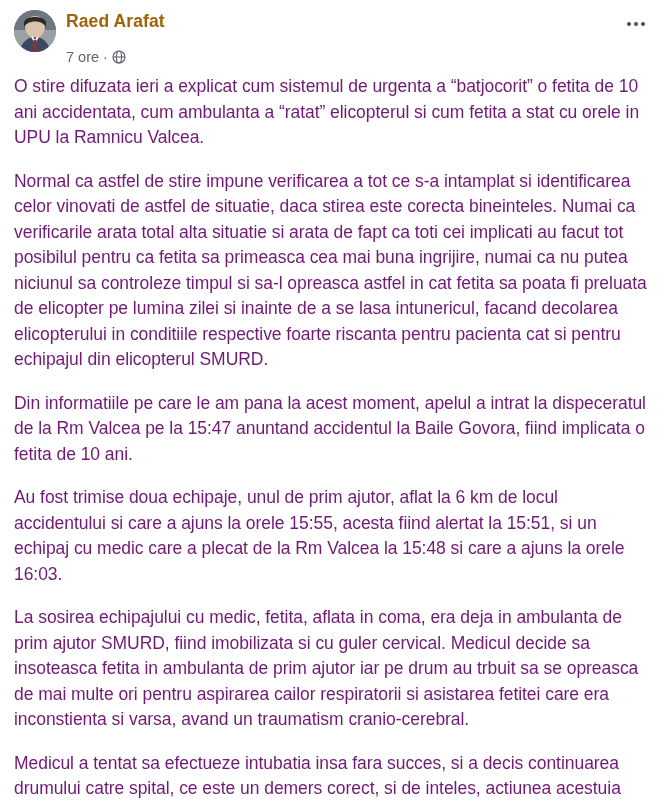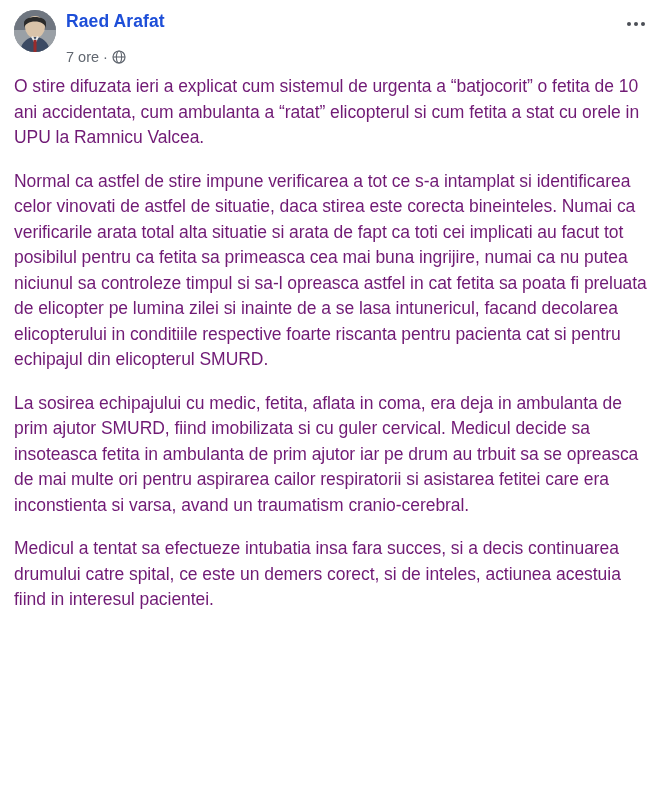--- a/index.html
+++ b/index.html
@@ -38,21 +38,21 @@
   .header-text {
     margin-left: 10px;
     display: flex;
     flex-direction: column;
     justify-content: center;
     padding-top: 1px;
   }
   .author-name {
     font-size: 17.5px;
     font-weight: bold;
-    color: #1d4ed8;
+    color: #a16207;
     line-height: 20px;
     letter-spacing: 0.1px;
   }
   .meta-row {
     display: flex;
     align-items: center;
     font-size: 14.5px;
     color: #616770;
     line-height: 18px;
     margin-top: 17px;
@@ -145,17 +145,19 @@
         <span></span>
           <span></span>
           <span></span>
       </div>
     </div>
   </div>
 
   <div class="post-body">
     <p>O stire difuzata ieri a explicat cum sistemul de urgenta a “batjocorit” o fetita de 10 ani accidentata, cum ambulanta a “ratat” elicopterul si cum fetita a stat cu orele in UPU la Ramnicu Valcea.</p>
     <p>Normal ca astfel de stire impune verificarea a tot ce s-a intamplat si identificarea celor vinovati de astfel de situatie, daca stirea este corecta bineinteles. Numai ca verificarile arata total alta situatie si arata de fapt ca toti cei implicati au facut tot posibilul pentru ca fetita sa primeasca cea mai buna ingrijire, numai ca nu putea niciunul sa controleze timpul si sa-l opreasca astfel in cat fetita sa poata fi preluata de elicopter pe lumina zilei si inainte de a se lasa intunericul, facand decolarea elicopterului in conditiile respective foarte riscanta pentru pacienta cat si pentru echipajul din elicopterul SMURD.</p>
+    <p>Din informatiile pe care le am pana la acest moment, apelul a intrat la dispeceratul de la Rm Valcea pe la 15:47 anuntand accidentul la Baile Govora, fiind implicata o fetita de 10 ani.</p>
+    <p>Au fost trimise doua echipaje, unul de prim ajutor, aflat la 6 km de locul accidentului si care a ajuns la orele 15:55, acesta fiind alertat la 15:51, si un echipaj cu medic care a plecat de la Rm Valcea la 15:48 si care a ajuns la orele 16:03.</p>
     <p>La sosirea echipajului cu medic, fetita, aflata in coma, era deja in ambulanta de prim ajutor SMURD, fiind imobilizata si cu guler cervical. Medicul decide sa insoteasca fetita in ambulanta de prim ajutor iar pe drum au trbuit sa se opreasca de mai multe ori pentru aspirarea cailor respiratorii si asistarea fetitei care era inconstienta si varsa, avand un traumatism cranio-cerebral.</p>
     <p>Medicul a tentat sa efectueze intubatia insa fara succes, si a decis continuarea drumului catre spital, ce este un demers corect, si de inteles, actiunea acestuia fiind in interesul pacientei.</p>
   </div>
 
 </div>
 
 </body></html>

